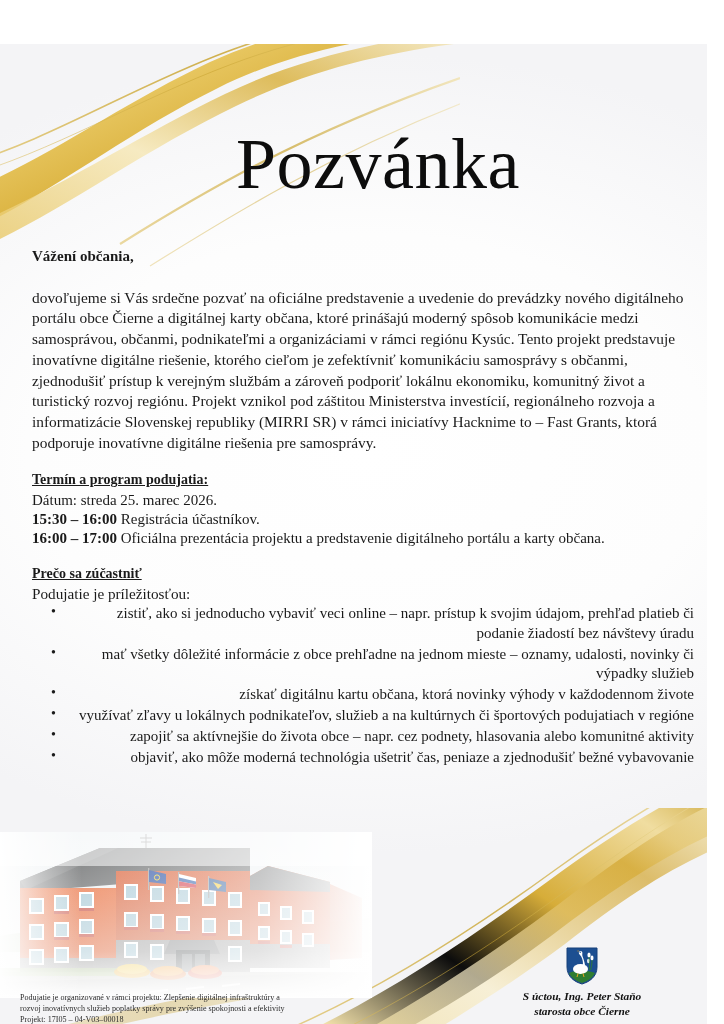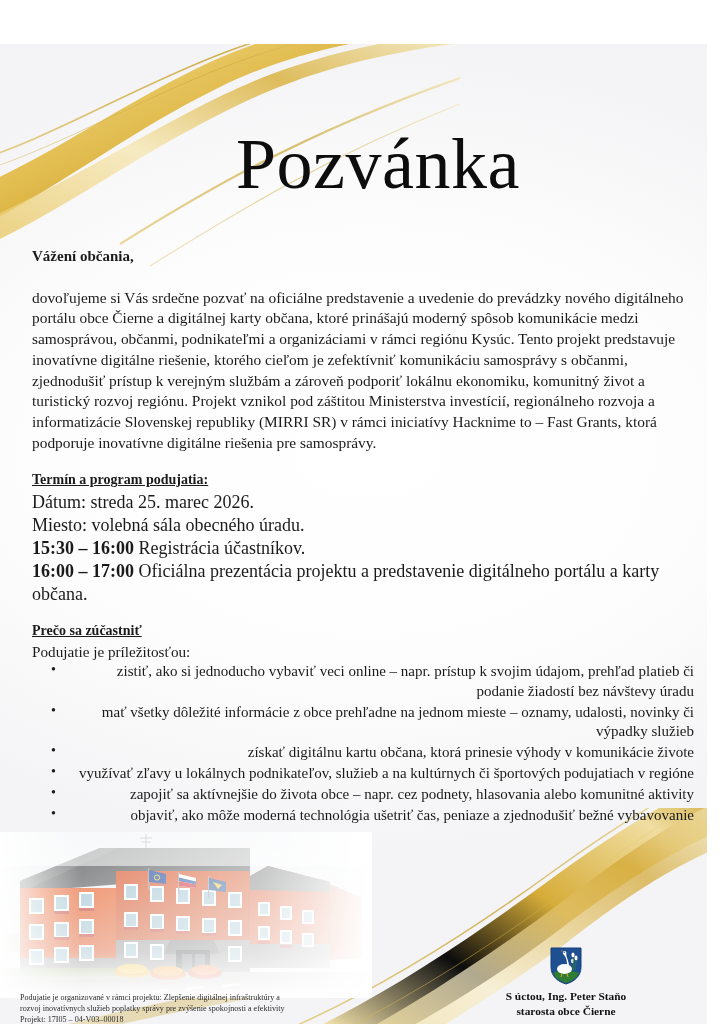--- a/index.html
+++ b/index.html
@@ -83,21 +83,21 @@
   .section {
     margin-top: 14px;
   }
   .sec-head {
     font-weight: bold;
     text-decoration: underline;
     font-size: 14px;
     margin-bottom: 1px;
   }
   .line {
-    font-size: 18px;
+    font-size: 15px;
     line-height: 1.285;
   }
   .line b {
     font-weight: bold;
   }
   .intro-line {
     font-size: 15.2px;
     line-height: 1.285;
     margin-bottom: 1px;
   }
@@ -138,24 +138,25 @@
     top: 948px;
     width: 392px;
     font-size: 8.1px;
     line-height: 1.365;
     color: #2b2b2b;
   }
 
   
   .signature {
     position: absolute;
-    right: 36px;
+    right: 20px;
     top: 903px;
     width: 210px;
     text-align: center;
+    font-style: italic;
   }
   .crest {
     display: block;
     margin: 0 auto 4px auto;
   }
   .sig-text {
     font-weight: bold;
     font-size: 11.4px;
     line-height: 1.28;
     color: #111;
@@ -277,39 +278,38 @@
 
   <div class="content">
 
     <div class="salutation">Vážení občania,</div>
 
     <p class="lead">dovoľujeme si Vás srdečne pozvať na oficiálne predstavenie a uvedenie do prevádzky nového digitálneho portálu obce Čierne a digitálnej karty občana, ktoré prinášajú moderný spôsob komunikácie medzi samosprávou, občanmi, podnikateľmi a organizáciami v rámci regiónu Kysúc. Tento projekt predstavuje inovatívne digitálne riešenie, ktorého cieľom je zefektívniť komunikáciu samosprávy s občanmi, zjednodušiť prístup k verejným službám a zároveň podporiť lokálnu ekonomiku, komunitný život a turistický rozvoj regiónu. Projekt vznikol pod záštitou Ministerstva investícií, regionálneho rozvoja a informatizácie Slovenskej republiky (MIRRI SR) v rámci iniciatívy Hacknime to – Fast Grants, ktorá podporuje inovatívne digitálne riešenia pre samosprávy.</p>
 
     <div class="section">
       <div class="sec-head">Termín a program podujatia:</div>
       <div class="line">Dátum: streda 25. marec 2026.</div>
-      <div class="line">Miesto: volebná sála obecného úradu.</div>
 
       <div class="line">
         <b>15:30 – 16:00</b>
         <span>Registrácia účastníkov.</span>
       </div>
       <div class="line">
         <b>16:00 – 17:00</b>
         <span>Oficiálna prezentácia projektu a predstavenie digitálneho portálu a karty občana.</span>
       </div>
     </div>
 
     <div class="section" style="margin-top:16px;">
       <div class="sec-head">Prečo sa zúčastniť</div>
       <div class="intro-line">Podujatie je príležitosťou:</div>
       <ul class="reasons">
         <li>zistiť, ako si jednoducho vybaviť veci online – napr. prístup k svojim údajom, prehľad platieb či podanie žiadostí bez návštevy úradu</li>
         <li>mať všetky dôležité informácie z obce prehľadne na jednom mieste – oznamy, udalosti, novinky či výpadky služieb</li>
-        <li>získať digitálnu kartu občana, ktorá prinesie výhody v komunikácie živote</li>
+        <li>získať digitálnu kartu občana, ktorá novinky výhody v každodennom živote</li>
         <li>využívať zľavy u lokálnych podnikateľov, služieb a na kultúrnych či športových podujatiach v regióne</li>
         <li>zapojiť sa aktívnejšie do života obce – napr. cez podnety, hlasovania alebo komunitné aktivity</li>
         <li>objaviť, ako môže moderná technológia ušetriť čas, peniaze a zjednodušiť bežné vybavovanie</li>
       </ul>
     </div>
   </div>
 
   <svg class="photo" viewBox="0 0 372 166">
     <defs>
       <linearGradient id="sky" x1="0" y1="0" x2="0" y2="1">

